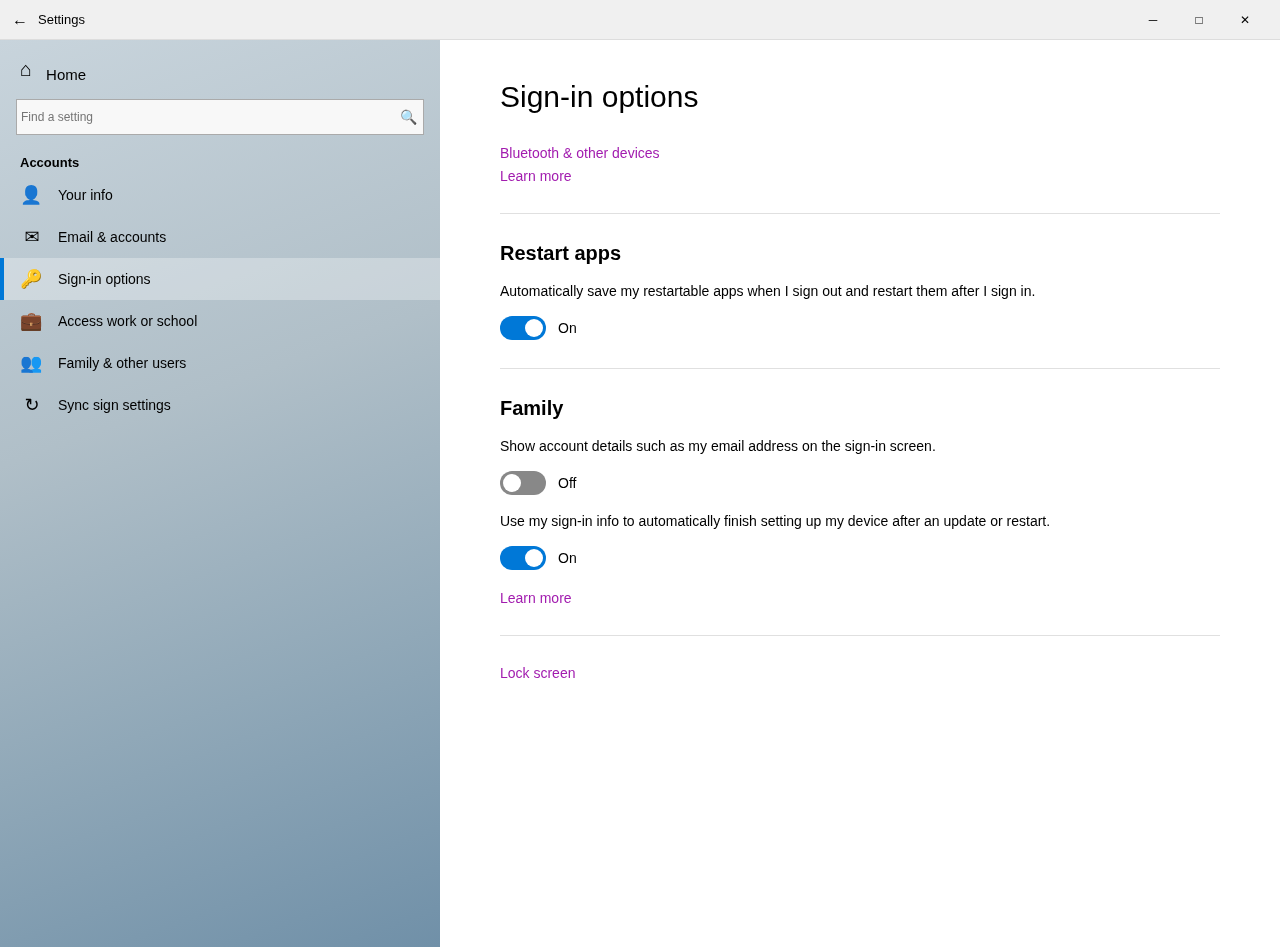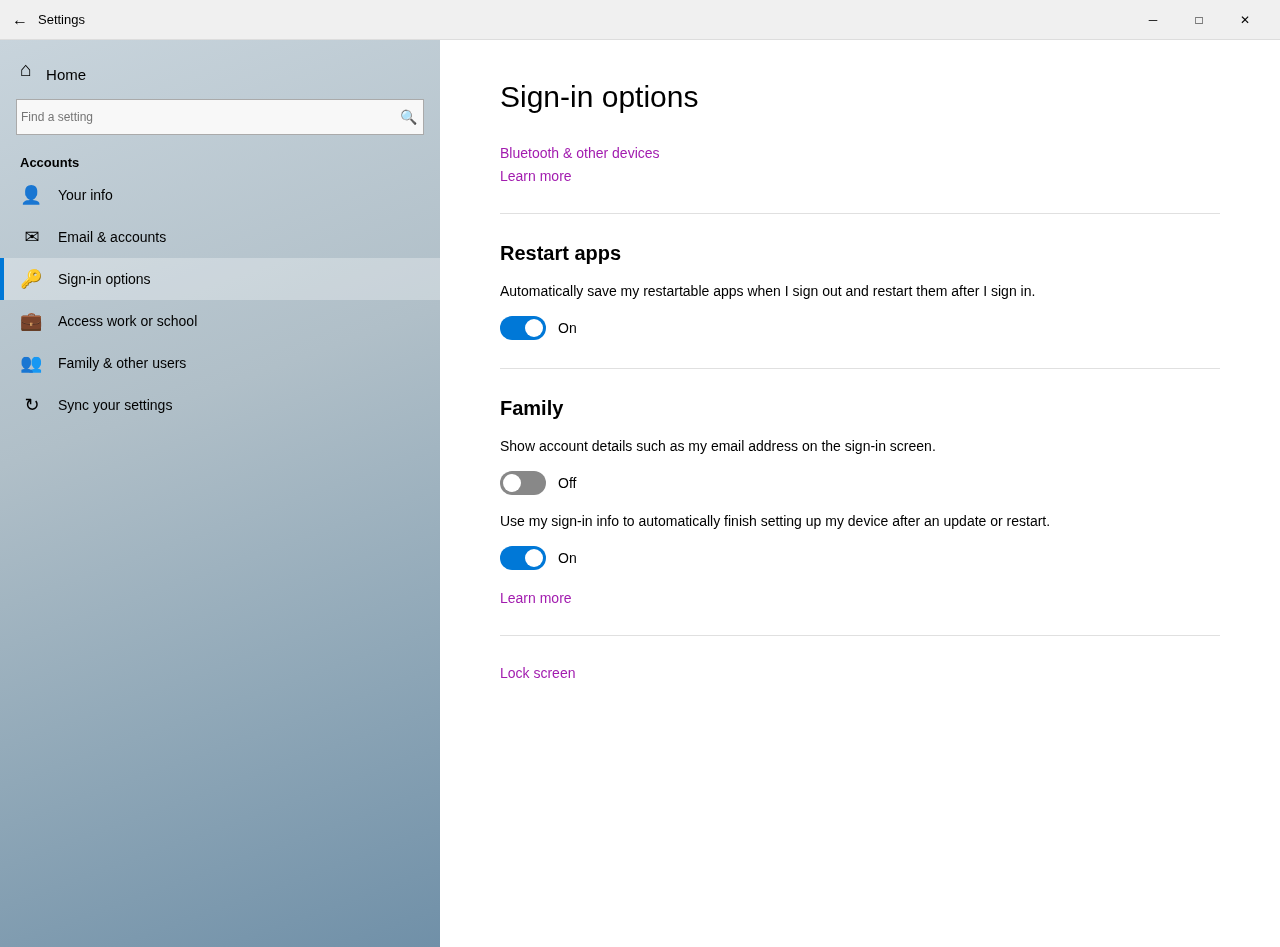--- a/index.html
+++ b/index.html
@@ -264,21 +264,21 @@
       <span class="sidebar-item-label">Access work or school</span>
     </div>
 
     <div class="sidebar-item">
       <span class="sidebar-item-icon">👥</span>
       <span class="sidebar-item-label">Family &amp; other users</span>
     </div>
 
     <div class="sidebar-item">
       <span class="sidebar-item-icon">↻</span>
-      <span class="sidebar-item-label">Sync your settings</span>
+      <span class="sidebar-item-label">Sync sign settings</span>
     </div>
 
   </div>
 
   <div class="main-content">
 
     <h1 class="page-title">Sign-in options</h1>
 
     <a class="link-blue">Bluetooth &amp; other devices</a>
     <br>

